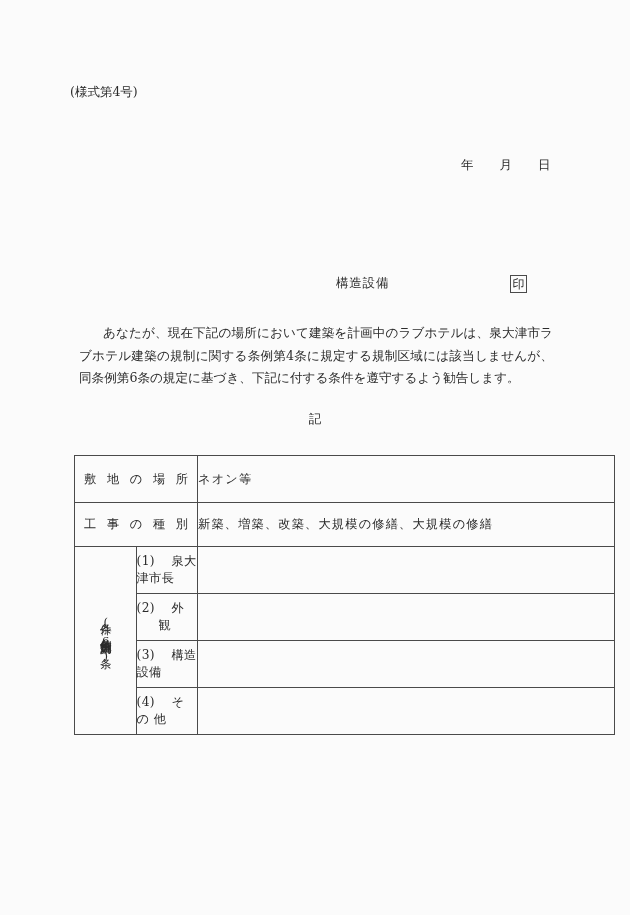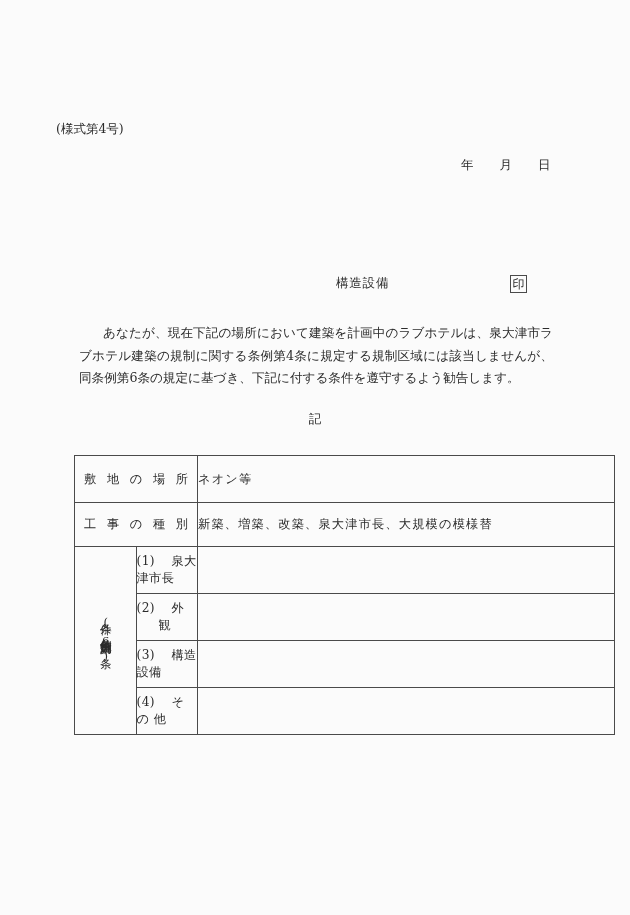--- a/index.html
+++ b/index.html
@@ -24,24 +24,23 @@
 
   
   .abs {
     position: absolute;
     white-space: nowrap;
     line-height: 1;
   }
 
   
   .form-no {
-    left: 56px;
+    left: 70px;
     top: 86px;
     font-size: 12.5px;
-    margin-top: 37px;
   }
 
   .doc-title {
     left: 0;
     right: 0;
     top: 118px;
     text-align: center;
     font-size: 13px;
     letter-spacing: 0.6px;
   }
@@ -211,21 +210,21 @@
   <div class="abs ki">記</div>
 
   <table class="tbl">
     <tbody>
       <tr>
         <td class="c-label r-place" colspan="2">敷 地 の 場 所</td>
         <td class="c-value r-place">ネオン等</td>
       </tr>
       <tr>
         <td class="c-label r-kind" colspan="2">工 事 の 種 別</td>
-        <td class="c-value r-kind">新築、増築、改築、泉大津市長、大規模の模様替</td>
+        <td class="c-value r-kind">新築、増築、改築、大規模の修繕、大規模の修繕</td>
       </tr>
 
       <tr>
         <td class="c-vert" rowspan="4">
           <span class="vert-inner">条件(条例施行規則第6条)</span>
         </td>
         <td class="c-subnum r-cond">
           <span class="num">(1)</span><span class="sp-s"></span><span>泉大津市長</span>
         </td>
         <td class="c-blank r-cond"></td>

